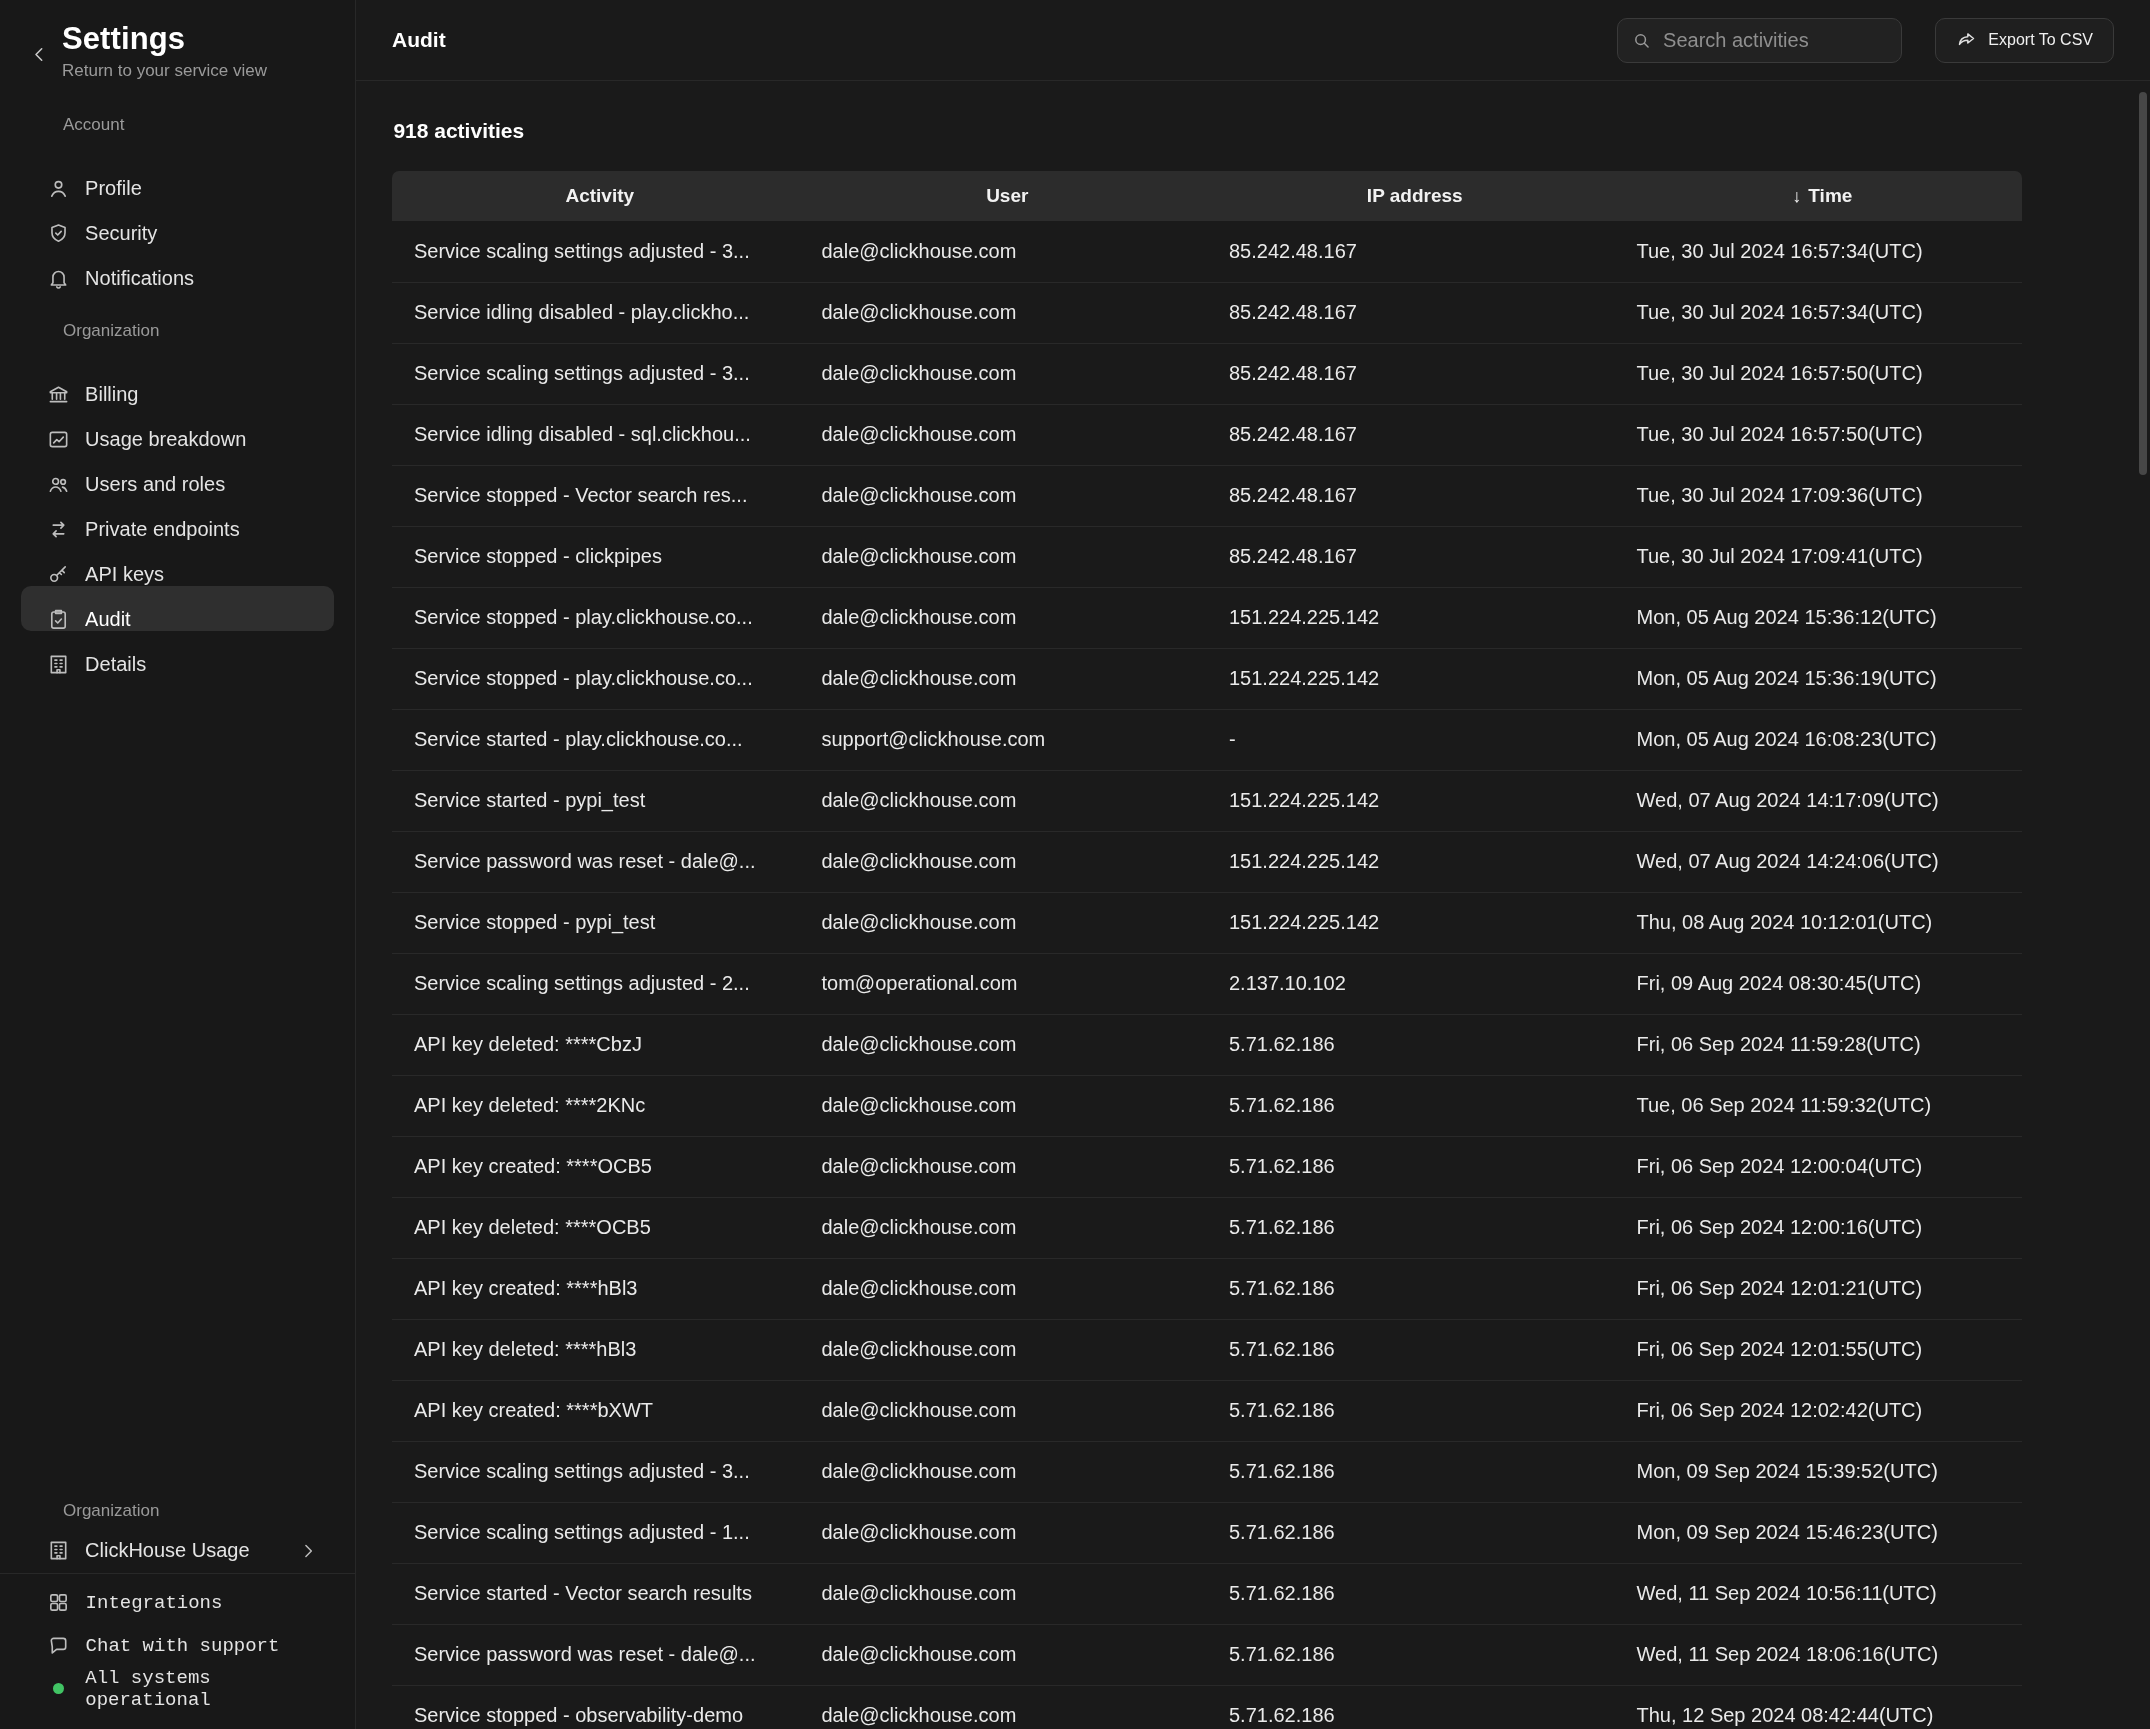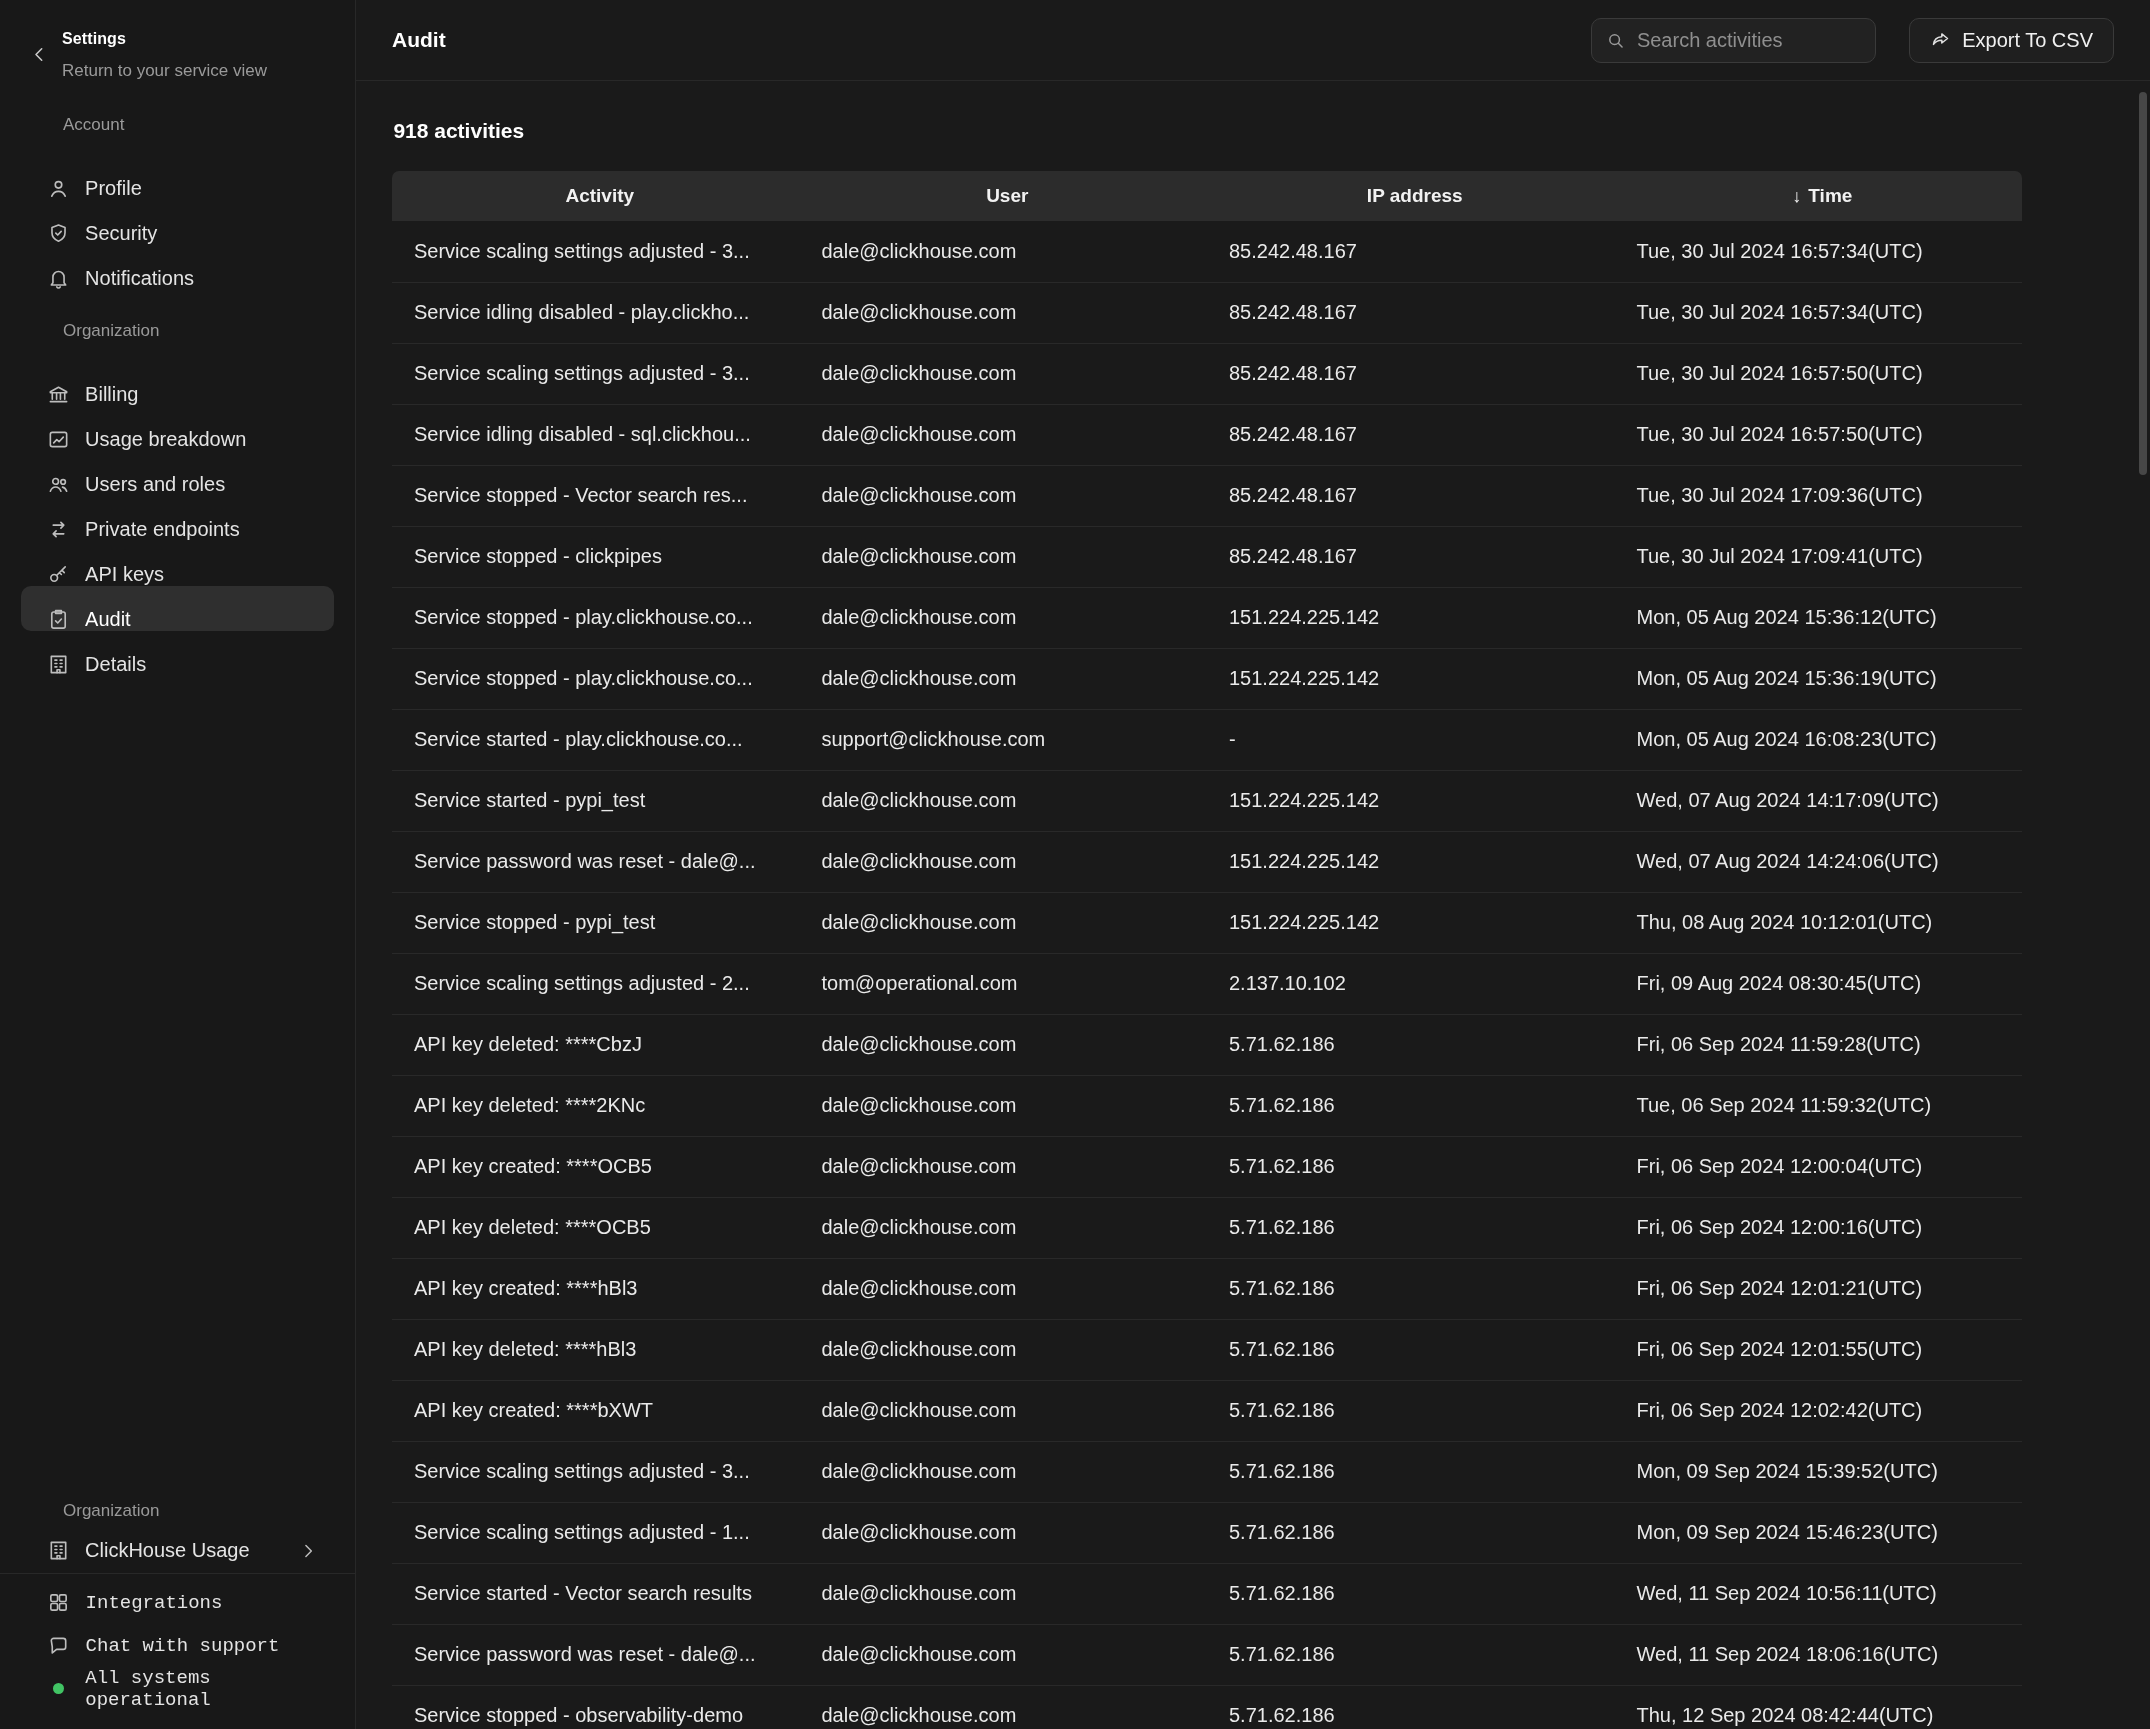--- a/index.html
+++ b/index.html
@@ -21,21 +21,21 @@
     border-right: 1.4px solid #282828;
     display: flex;
     flex-direction: column;
   }
   .sidebar-header { position: relative; padding: 24px 17px 0 62px; }
   .back-button {
     position: absolute; left: 25.5px; top: 40px;
     width: 28px; height: 28px; display: flex; align-items: center; justify-content: center;
     color: #c9c9c9; cursor: pointer; background: none; border: none;
   }
-  .sidebar-title { font-size: 16px; font-weight: 700; line-height: 30px; color: #ffffff; letter-spacing: 0.1px; }
+  .sidebar-title { font-size: 31px; font-weight: 700; line-height: 30px; color: #ffffff; letter-spacing: 0.1px; }
   .sidebar-subtitle { margin-top: 5.7px; font-size: 17px; line-height: 21px; color: #9a9a9a; }
 
   .section-label {
     margin-left: 63px; margin-top: 33px;
     font-size: 17px; line-height: 21px; color: #9a9a9a;
   }
   .nav-list { margin-top: 20px; display: flex; flex-direction: column; }
   .sidebar-item {
     display: flex; align-items: flex-end; gap: 15.6px;
     height: 45px; margin: 0 21px; padding: 0 11.3px 0 25.5px;
@@ -82,21 +82,21 @@
     background: #222222; border: 1.4px solid #3a3a3a; border-radius: 10px;
     padding: 0 14px 0 45px;
     color: #ececec; font-size: 20px; font-family: inherit; outline: none;
   }
   .search-input::placeholder { color: #8f8f8f; }
 
   .export-button {
     display: flex; align-items: center; gap: 11.3px;
     height: 45px; padding: 0 20px;
     background: #1f1f1f; border: 1.4px solid #3a3a3a; border-radius: 10px;
-    color: #f0f0f0; font-size: 20px; font-family: inherit; cursor: pointer;
+    color: #f0f0f0; font-size: 16px; font-family: inherit; cursor: pointer;
   }
   .export-button .icon { color: #e0e0e0; }
 
   .content { padding: 0 129px 0 36px; overflow: hidden; }
   .count-label { margin: 38px 0 28px 1.4px; font-size: 21px; font-weight: 700; color: #ffffff; }
 
   table.audit-table { width: 100%; border-collapse: collapse; table-layout: fixed; }
   .audit-table col { width: 25%; }
   .audit-table thead th {
     height: 50px; background: #2c2c2c;

